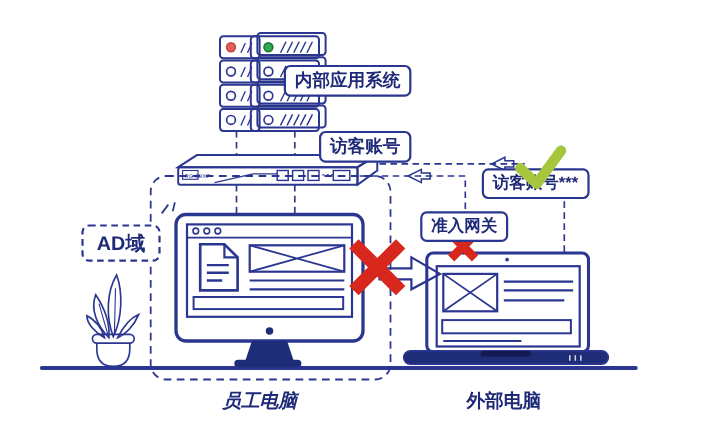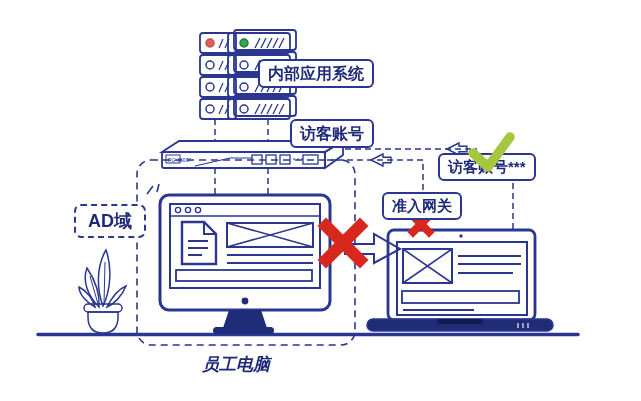--- a/index.html
+++ b/index.html
@@ -165,18 +165,19 @@
       <path d="M413,216 L429,232 M429,216 L413,232" stroke-width="8" stroke-linecap="square" fill="none"></path>
     </g>
   </svg>
 
   <div class="lbl" id="lbl-internal">内部应用系统</div>
   <div class="lbl" id="lbl-gateway">访客账号</div>
   <div class="lbl" id="lbl-ad">AD域</div>
   <div class="lbl" id="lbl-forbid">准入网关</div>
   <div class="lbl" id="lbl-guest">访客账号***</div>
   <div class="cap" id="cap-employee">员工电脑</div>
+  <div class="cap" id="cap-external">外部电脑</div>
 
   <svg id="overlay-art" width="641" height="401" viewBox="0 0 641 401">
     <path d="M473,153 L488,167 L510,137" fill="none" stroke="#a6c63e" stroke-width="9.5" stroke-linecap="round" stroke-linejoin="round"></path>
   </svg>
 
 </div>
 
 </body></html>

